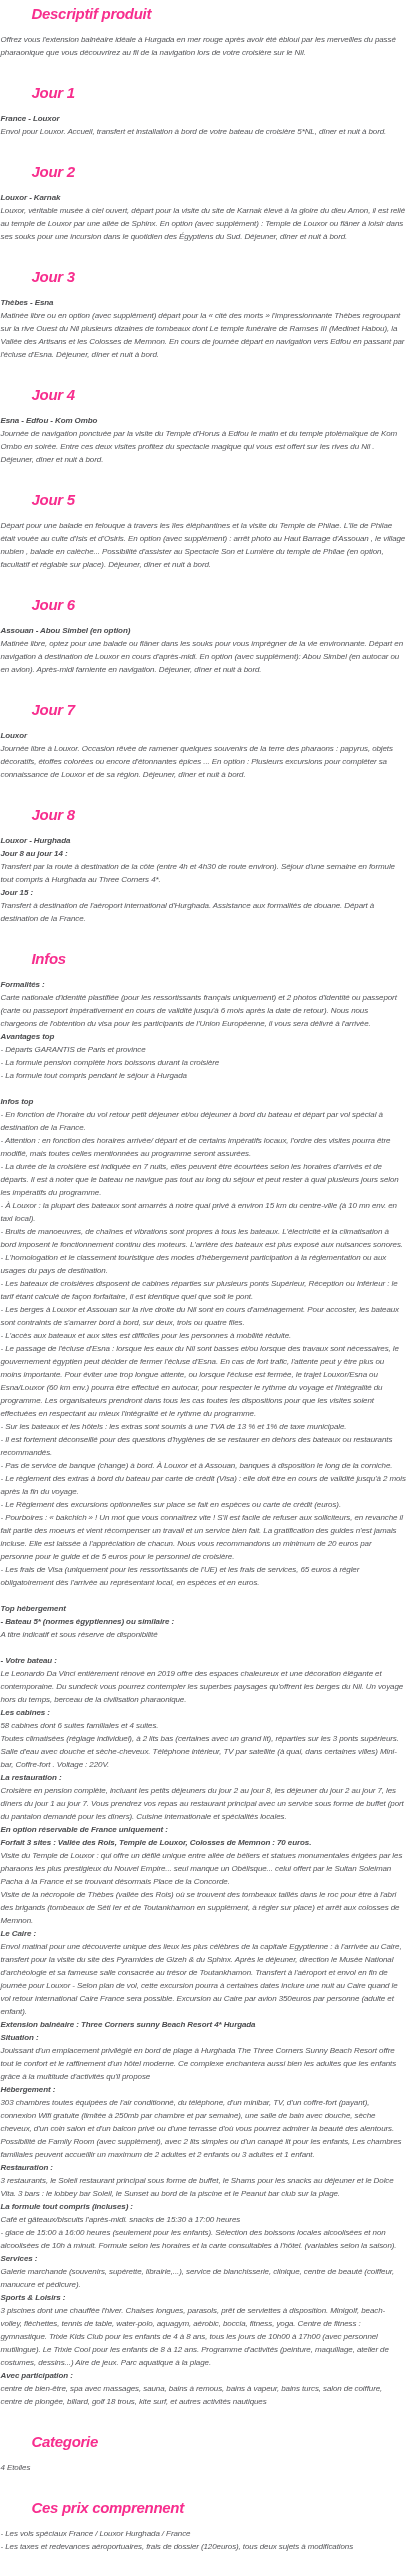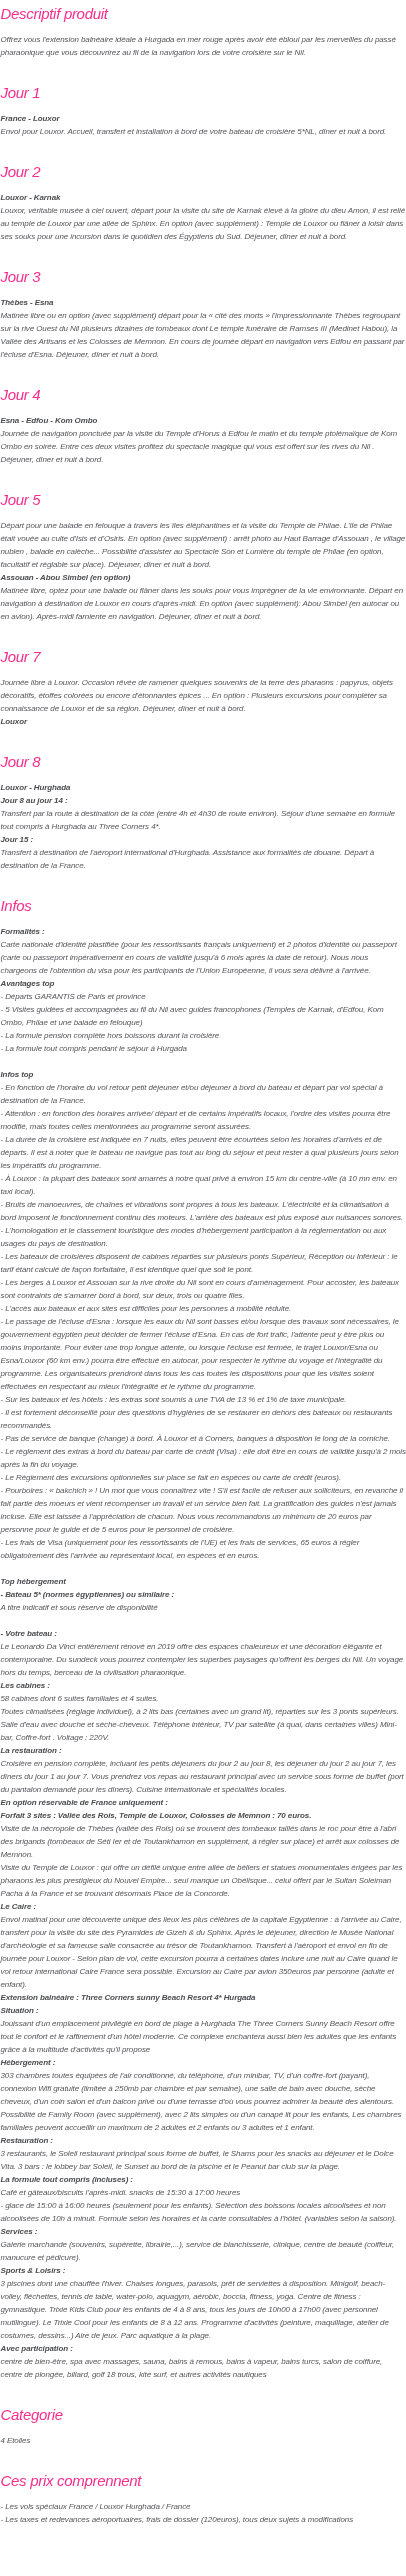--- a/index.html
+++ b/index.html
@@ -15,26 +15,27 @@
     color:var(--body-color);
     -webkit-font-smoothing:antialiased;
   }
   main.doc{
     padding:1.1px 1.1px 16px 0.5px;
     box-sizing:border-box;
   }
   .doc-section{margin:0;}
   h2.section-title{
     font-style:italic;
-    font-weight:normal;
+    font-weight:bold;
     font-size:15px;
     line-height:1.15;
     color:var(--heading-color);
     margin:25px 0 10.7px 0;
     letter-spacing:-0.3px;
+    padding-left:31px;
   }
   .doc-section:first-child h2.section-title{margin-top:4.3px;}
   p.block{
     margin:0;
     font-size:8px;
     line-height:13px;
     letter-spacing:-0.1px;
   }
   p.block.bold{
     font-weight:bold;
@@ -68,80 +69,80 @@
     <section class="doc-section">
       <h2 class="section-title">Jour 4</h2>
       <p class="block bold">Esna - Edfou - Kom Ombo</p>
       <p class="block normal">Journée de navigation ponctuée par la visite du Temple d'Horus à Edfou le matin et du temple ptolémaïque de Kom Ombo en soirée. Entre ces deux visites profitez du spectacle magique qui vous est offert sur les rives du Nil . Déjeuner, dîner et nuit à bord.</p>
     </section>
     <section class="doc-section">
       <h2 class="section-title">Jour 5</h2>
       <p class="block normal">Départ pour une balade en felouque à travers les îles éléphantines et la visite du Temple de Philae. L'île de Philae était vouée au culte d'Isis et d'Osiris. En option (avec supplément) : arrêt photo au Haut Barrage d'Assouan , le village nubien , balade en calèche... Possibilité d'assister au Spectacle Son et Lumière du temple de Philae (en option, facultatif et réglable sur place). Déjeuner, dîner et nuit à bord.</p>
     </section>
     <section class="doc-section">
+      <h2 class="section-title">Jour 6</h2>
       <p class="block bold">Assouan - Abou Simbel (en option)</p>
       <p class="block normal">Matinée libre, optez pour une balade ou flâner dans les souks pour vous imprégner de la vie environnante. Départ en navigation à destination de Louxor en cours d'après-midi. En option (avec supplément): Abou Simbel (en autocar ou en avion). Après-midi farniente en navigation. Déjeuner, dîner et nuit à bord.</p>
     </section>
     <section class="doc-section">
       <h2 class="section-title">Jour 7</h2>
+      <p class="block bold">Louxor</p>
       <p class="block normal">Journée libre à Louxor. Occasion rêvée de ramener quelques souvenirs de la terre des pharaons : papyrus, objets décoratifs, étoffes colorées ou encore d'étonnantes épices ... En option : Plusieurs excursions pour compléter sa connaissance de Louxor et de sa région. Déjeuner, dîner et nuit à bord.</p>
-      <p class="block bold">Louxor</p>
     </section>
     <section class="doc-section">
       <h2 class="section-title">Jour 8</h2>
       <p class="block bold">Louxor - Hurghada</p>
       <p class="block bold">Jour 8 au jour 14 :</p>
       <p class="block normal">Transfert par la route à destination de la côte (entre 4h et 4h30 de route environ). Séjour d'une semaine en formule tout compris à Hurghada au Three Corners 4*.</p>
       <p class="block bold">Jour 15 :</p>
       <p class="block normal">Transfert à destination de l'aéroport international d'Hurghada. Assistance aux formalités de douane. Départ à destination de la France.</p>
     </section>
     <section class="doc-section">
       <h2 class="section-title">Infos</h2>
       <p class="block bold">Formalités :</p>
       <p class="block normal">Carte nationale d'identité plastifiée (pour les ressortissants français uniquement) et 2 photos d'identité ou passeport (carte ou passeport impérativement en cours de validité jusqu'à 6 mois après la date de retour). Nous nous chargeons de l'obtention du visa pour les participants de l'Union Européenne, il vous sera délivré à l'arrivée.</p>
       <p class="block bold">Avantages top</p>
       <p class="block normal">- Départs GARANTIS de Paris et province</p>
-      <p class="block normal">- 5 Visites guidées et accompagnées au fil du Nil avec guides francophones (Temples de Karnak, d'Edfou, Kom Ombo, Philae et une balade en felouque)</p>
       <p class="block normal">- La formule pension complète hors boissons durant la croisière</p>
       <p class="block normal">- La formule tout compris pendant le séjour à Hurgada</p>
       <p class="block spacer"></p>
       <p class="block bold">Infos top</p>
       <p class="block normal">- En fonction de l'horaire du vol retour petit déjeuner et/ou déjeuner à bord du bateau et départ par vol spécial à destination de la France.</p>
       <p class="block normal">- Attention : en fonction des horaires arrivée/ départ et de certains impératifs locaux, l'ordre des visites pourra être modifié, mais toutes celles mentionnées au programme seront assurées.</p>
       <p class="block normal">- La durée de la croisière est indiquée en 7 nuits, elles peuvent être écourtées selon les horaires d'arrivés et de départs. Il est à noter que le bateau ne navigue pas tout au long du séjour et peut rester à quai plusieurs jours selon les impératifs du programme.</p>
       <p class="block normal">- À Louxor : la plupart des bateaux sont amarrés à notre quai privé à environ 15 km du centre-ville (à 10 mn env. en taxi local).</p>
       <p class="block normal">- Bruits de manoeuvres, de chaînes et vibrations sont propres à tous les bateaux. L'électricité et la climatisation à bord imposent le fonctionnement continu des moteurs. L'arrière des bateaux est plus exposé aux nuisances sonores.</p>
       <p class="block normal">- L'homologation et le classement touristique des modes d'hébergement participation à la réglementation ou aux usages du pays de destination.</p>
       <p class="block normal">- Les bateaux de croisières disposent de cabines réparties sur plusieurs ponts Supérieur, Réception ou Inférieur : le tarif étant calculé de façon forfaitaire, il est identique quel que soit le pont.</p>
       <p class="block normal">- Les berges à Louxor et Assouan sur la rive droite du Nil sont en cours d'aménagement. Pour accoster, les bateaux sont contraints de s'amarrer bord à bord, sur deux, trois ou quatre files.</p>
       <p class="block normal">- L'accès aux bateaux et aux sites est difficiles pour les personnes à mobilité réduite.</p>
       <p class="block normal">- Le passage de l'écluse d'Esna : lorsque les eaux du Nil sont basses et/ou lorsque des travaux sont nécessaires, le gouvernement égyptien peut décider de fermer l'écluse d'Esna. En cas de fort trafic, l'attente peut y être plus ou moins importante. Pour éviter une trop longue attente, ou lorsque l'écluse est fermée, le trajet Louxor/Esna ou Esna/Louxor (60 km env.) pourra être effectué en autocar, pour respecter le rythme du voyage et l'intégralité du programme. Les organisateurs prendront dans tous les cas toutes les dispositions pour que les visites soient effectuées en respectant au mieux l'intégralité et le rythme du programme.</p>
       <p class="block normal">- Sur les bateaux et les hôtels : les extras sont soumis à une TVA de 13 % et 1% de taxe municipale.</p>
       <p class="block normal">- Il est fortement déconseillé pour des questions d'hygiènes de se restaurer en dehors des bateaux ou restaurants recommandés.</p>
-      <p class="block normal">- Pas de service de banque (change) à bord. À Louxor et à Corners, banques à disposition le long de la corniche.</p>
+      <p class="block normal">- Pas de service de banque (change) à bord. À Louxor et à Assouan, banques à disposition le long de la corniche.</p>
       <p class="block normal">- Le règlement des extras à bord du bateau par carte de crédit (Visa) : elle doit être en cours de validité jusqu'à 2 mois après la fin du voyage.</p>
       <p class="block normal">- Le Règlement des excursions optionnelles sur place se fait en espèces ou carte de crédit (euros).</p>
       <p class="block normal">- Pourboires : « bakchich » ! Un mot que vous connaîtrez vite ! S'il est facile de refuser aux solliciteurs, en revanche il fait partie des moeurs et vient récompenser un travail et un service bien fait. La gratification des guides n'est jamais incluse. Elle est laissée à l'appréciation de chacun. Nous vous recommandons un minimum de 20 euros par personne pour le guide et de 5 euros pour le personnel de croisière.</p>
       <p class="block normal">- Les frais de Visa (uniquement pour les ressortissants de l'UE) et les frais de services, 65 euros à régler obligatoirement dès l'arrivée au représentant local, en espèces et en euros.</p>
       <p class="block spacer"></p>
       <p class="block bold">Top hébergement</p>
       <p class="block bold">- Bateau 5* (normes égyptiennes) ou similaire :</p>
       <p class="block normal">A titre indicatif et sous réserve de disponibilité</p>
       <p class="block spacer"></p>
       <p class="block bold">- Votre bateau :</p>
       <p class="block normal">Le Leonardo Da Vinci entièrement rénové en 2019 offre des espaces chaleureux et une décoration élégante et contemporaine. Du sundeck vous pourrez contempler les superbes paysages qu'offrent les berges du Nil. Un voyage hors du temps, berceau de la civilisation pharaonique.</p>
       <p class="block bold">Les cabines :</p>
       <p class="block normal">58 cabines dont 6 suites familiales et 4 suites.</p>
       <p class="block normal">Toutes climatisées (réglage individuel), à 2 lits bas (certaines avec un grand lit), réparties sur les 3 ponts supérieurs. Salle d'eau avec douche et sèche-cheveux. Téléphone intérieur, TV par satellite (à quai, dans certaines villes) Mini-bar, Coffre-fort . Voltage : 220V.</p>
       <p class="block bold">La restauration :</p>
       <p class="block normal">Croisière en pension complète, incluant les petits déjeuners du jour 2 au jour 8, les déjeuner du jour 2 au jour 7, les dîners du jour 1 au jour 7. Vous prendrez vos repas au restaurant principal avec un service sous forme de buffet (port du pantalon demandé pour les dîners). Cuisine internationale et spécialités locales.</p>
       <p class="block bold">En option réservable de France uniquement :</p>
       <p class="block bold">Forfait 3 sites : Vallée des Rois, Temple de Louxor, Colosses de Memnon : 70 euros.</p>
+      <p class="block normal">Visite du Temple de Louxor : qui offre un défilé unique entre allée de béliers et statues monumentales érigées par les pharaons les plus prestigieux du Nouvel Empire... seul manque un Obélisque... celui offert par le Sultan Soleiman Pacha à la France et se trouvant désormais Place de la Concorde.</p>
       <p class="block normal">Visite de la nécropole de Thèbes (vallée des Rois) où se trouvent des tombeaux taillés dans le roc pour être à l'abri des brigands (tombeaux de Séti Ier et de Toutankhamon en supplément, à régler sur place) et arrêt aux colosses de Memnon.</p>
-      <p class="block normal">Visite du Temple de Louxor : qui offre un défilé unique entre allée de béliers et statues monumentales érigées par les pharaons les plus prestigieux du Nouvel Empire... seul manque un Obélisque... celui offert par le Sultan Soleiman Pacha à la France et se trouvant désormais Place de la Concorde.</p>
       <p class="block bold">Le Caire :</p>
       <p class="block normal">Envol matinal pour une découverte unique des lieux les plus célèbres de la capitale Egyptienne : à l'arrivée au Caire, transfert pour la visite du site des Pyramides de Gizeh &amp; du Sphinx. Après le déjeuner, direction le Musée National d'archéologie et sa fameuse salle consacrée au trésor de Toutankhamon. Transfert à l'aéroport et envol en fin de journée pour Louxor - Selon plan de vol, cette excursion pourra à certaines dates inclure une nuit au Caire quand le vol retour international Caire France sera possible. Excursion au Caire par avion 350euros par personne (adulte et enfant).</p>
       <p class="block bold">Extension balnéaire : Three Corners sunny Beach Resort 4* Hurgada</p>
       <p class="block bold">Situation :</p>
       <p class="block normal">Jouissant d'un emplacement privilégié en bord de plage à Hurghada The Three Corners Sunny Beach Resort offre tout le confort et le raffinement d'un hôtel moderne. Ce complexe enchantera aussi bien les adultes que les enfants grâce à la multitude d'activités qu'il propose</p>
       <p class="block bold">Hébergement :</p>
       <p class="block normal">303 chambres toutes équipées de l'air conditionné, du téléphone, d'un minibar, TV, d'un coffre-fort (payant), connexion Wifi gratuite (limitée à 250mb par chambre et par semaine), une salle de bain avec douche, sèche cheveux, d'un coin salon et d'un balcon privé ou d'une terrasse d'où vous pourrez admirer la beauté des alentours. Possibilité de Family Room (avec supplément), avec 2 lits simples ou d'un canapé lit pour les enfants, Les chambres familiales peuvent accueillir un maximum de 2 adultes et 2 enfants ou 3 adultes et 1 enfant.</p>
       <p class="block bold">Restauration :</p>
       <p class="block normal">3 restaurants, le Soleil restaurant principal sous forme de buffet, le Shams pour les snacks au déjeuner et le Dolce Vita. 3 bars : le lobbey bar Soleil, le Sunset au bord de la piscine et le Peanut bar club sur la plage.</p>
       <p class="block bold">La formule tout compris (incluses) :</p>

